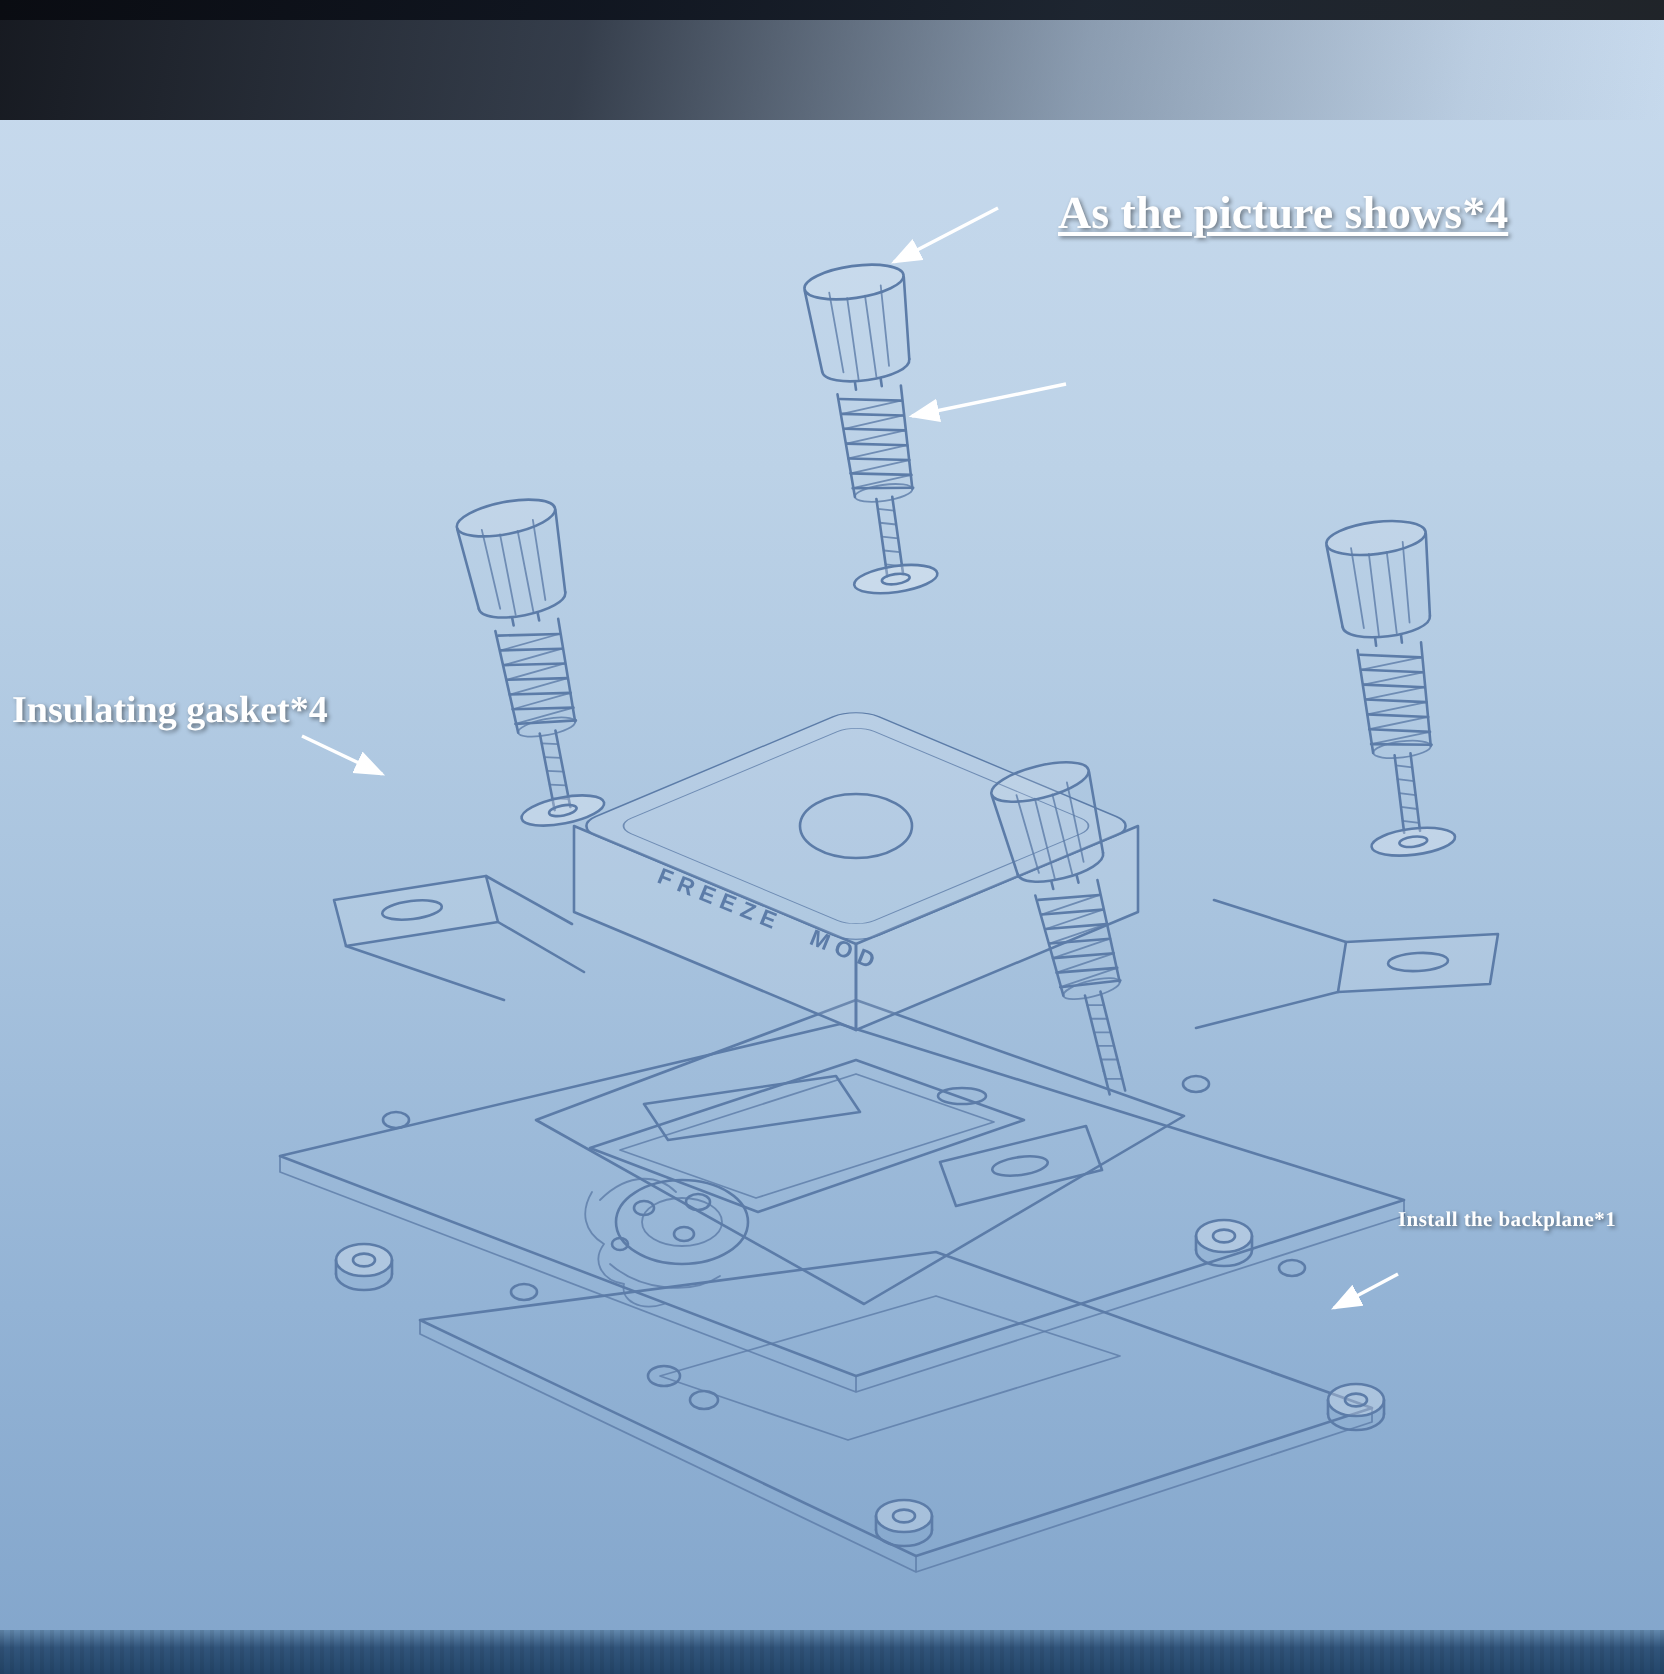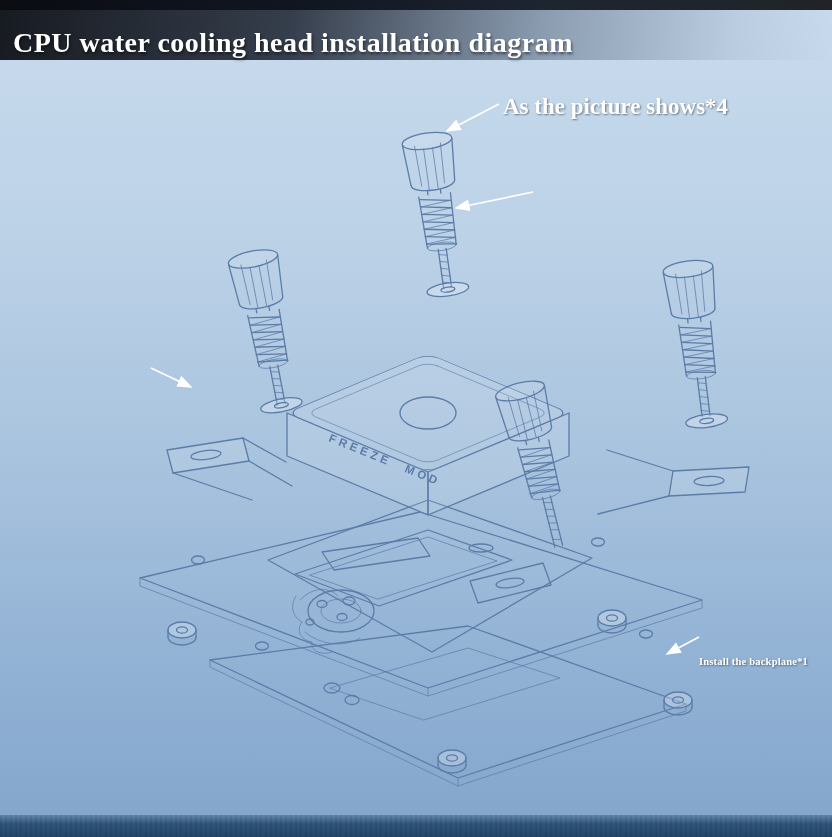--- a/index.html
+++ b/index.html
@@ -32,24 +32,24 @@
     font-size:28px;font-weight:bold;letter-spacing:0.5px;
     color:var(--title-text,#ffffff);
     text-shadow:1px 2px 3px rgba(0,0,0,0.55);
     white-space:nowrap;
   }
   .callout{
     position:absolute;font-weight:bold;white-space:nowrap;
     color:var(--label-text,#ffffff);
     text-shadow:1px 1px 2px rgba(0,0,0,0.45);
   }
-  .callout.l1{left:503px;top:94px;font-size:23px;}
+  .callout.l1{left:529px;top:94px;font-size:23px;text-decoration:underline;}
   .callout.l2{left:538px;top:179px;font-size:23px;}
   .callout.l3{left:6px;top:345px;font-size:19px;}
-  .callout.l4{left:699px;top:656px;font-size:10.5px;letter-spacing:0.2px;}
+  .callout.l4{left:699px;top:605px;font-size:10.5px;letter-spacing:0.2px;}
   svg.diagram{position:absolute;inset:0;}
   .ln{stroke:var(--line,#5c7ca8);stroke-width:1.3;fill:none;stroke-linecap:round;stroke-linejoin:round;}
   .lnthin{stroke-width:0.9;opacity:0.8;}
   .face{fill:rgba(255,255,255,0.10);}
   .washerfill{fill:rgba(255,255,255,0.25);}
   .arrow{stroke:#ffffff;stroke-width:1.7;fill:none;}
   .blocktext{
     fill:var(--line,#5c7ca8);
     font-family:"Liberation Sans", sans-serif;
     font-size:11.5px;font-weight:bold;
@@ -169,19 +169,19 @@
     <g>
       <path class="arrow" marker-end="url(#arr)" d="M499 104 L447 131"></path>
       <path class="arrow" marker-end="url(#arr)" d="M533 192 L456 208"></path>
       <path class="arrow" marker-end="url(#arr)" d="M151 368 L191 387"></path>
       <path class="arrow" marker-end="url(#arr)" d="M699 637 L667 654"></path>
     </g>
   </svg>
 
   <div class="top-strip"></div>
   <div class="top-shade"></div>
-  <div class="page-title">CPU water cooling head installation diagram</div>
 
   <div class="callout l1">As the picture shows*4</div>
+  <div class="callout l3">Insulating gasket*4</div>
   <div class="callout l4">Install the backplane*1</div>
 
   <div class="bottom-band"></div>
 </div>
 
 </body></html>

